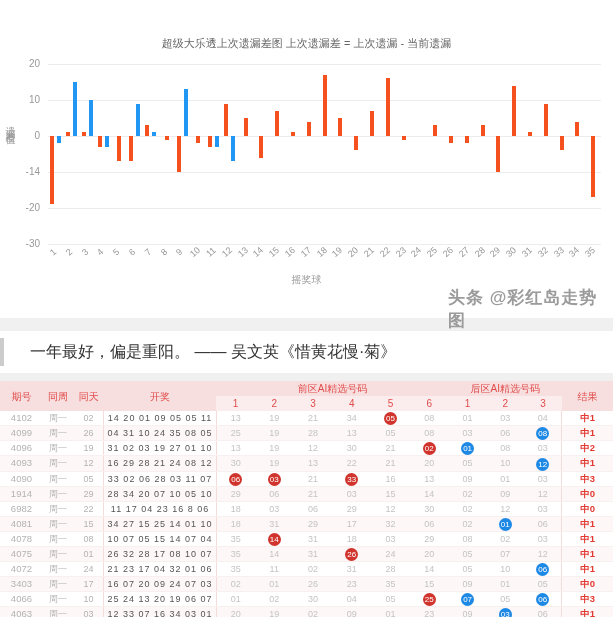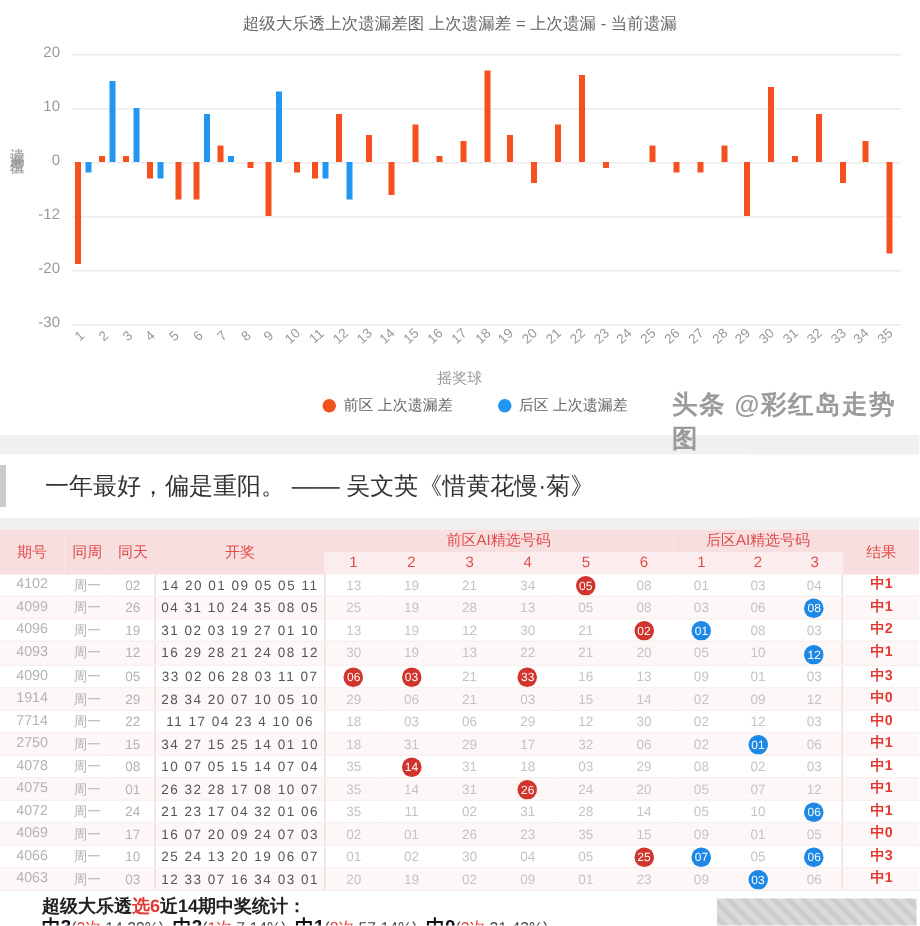--- a/index.html
+++ b/index.html
@@ -1,21 +1,21 @@
 <!DOCTYPE html>
 <html><head>
 <meta charset="utf-8">
 <style>
   html,body{margin:0;padding:0;}
   body{
     width:613px;height:617px;position:relative;overflow:hidden;
     font-family:"Liberation Sans","DejaVu Sans",sans-serif;background:#fff;
   }
   
-  .chart-section{position:relative;width:613px;height:290px;background:#fff;}
+  .chart-section{position:relative;width:613px;height:290px;background:#fff;margin-top:28px;}
   .chart-title{position:absolute;top:8px;left:0;width:100%;text-align:center;
     font-size:11px;color:#666;}
   .gridline{position:absolute;left:48px;width:553px;height:1px;background:#ececec;}
   .ytick{position:absolute;left:0;width:40px;text-align:right;font-size:10px;color:#999;}
   .bar{position:absolute;width:4px;}
   .xtick{position:absolute;top:219px;width:20px;text-align:center;font-size:9px;color:#999;
     transform:rotate(-42deg);}
   .xaxis-title{position:absolute;top:245px;left:0;width:100%;text-align:center;
     font-size:10px;color:#999;}
   .yaxis-title{position:absolute;left:3px;top:90px;writing-mode:vertical-rl;
@@ -70,21 +70,21 @@
   <div class="chart-title">超级大乐透上次遗漏差图 上次遗漏差 = 上次遗漏 - 当前遗漏</div>
   <div class="yaxis-title">遗漏差值</div>
   <div id="plot">
       <div class="gridline" style="top: 36px;"></div>
       <div class="ytick" style="top: 30px;">20</div>
       <div class="gridline" style="top: 72px;"></div>
       <div class="ytick" style="top: 66px;">10</div>
       <div class="gridline" style="top: 108px;"></div>
       <div class="ytick" style="top: 102px;">0</div>
       <div class="gridline" style="top: 144px;"></div>
-      <div class="ytick" style="top: 138px;">-12</div>
+      <div class="ytick" style="top: 138px;">-14</div>
       <div class="gridline" style="top: 180px;"></div>
       <div class="ytick" style="top: 174px;">-20</div>
       <div class="gridline" style="top: 216px;"></div>
       <div class="ytick" style="top: 210px;">-30</div>
       <div class="bar" style="left: 50.4px; height: 68.4px; top: 108px; background: rgb(244, 81, 30);"></div>
       <div class="bar" style="left: 57.4px; height: 7.2px; top: 108px; background: rgb(33, 150, 243);"></div>
       <div class="xtick" style="left: 42.9px;">1</div>
       <div class="bar" style="left: 66.2px; height: 3.6px; top: 104.4px; background: rgb(244, 81, 30);"></div>
       <div class="bar" style="left: 73.2px; height: 54px; top: 54px; background: rgb(33, 150, 243);"></div>
       <div class="xtick" style="left: 58.7px;">2</div>
@@ -155,30 +155,20 @@
       <div class="bar" style="left: 543.7px; height: 32.4px; top: 75.6px; background: rgb(244, 81, 30);"></div>
       <div class="xtick" style="left: 532.7px;">32</div>
       <div class="bar" style="left: 559.5px; height: 14.4px; top: 108px; background: rgb(244, 81, 30);"></div>
       <div class="xtick" style="left: 548.5px;">33</div>
       <div class="bar" style="left: 575.3px; height: 14.4px; top: 93.6px; background: rgb(244, 81, 30);"></div>
       <div class="xtick" style="left: 564.3px;">34</div>
       <div class="bar" style="left: 591.1px; height: 61.2px; top: 108px; background: rgb(244, 81, 30);"></div>
       <div class="xtick" style="left: 580.1px;">35</div>
     </div>
   <div class="xaxis-title">摇奖球</div>
-  <div class="legend">
-    <div class="legend-item">
-      <span class="legend-dot" id="dot0" style="background: rgb(244, 81, 30);"></span>
-      <span>前区 上次遗漏差</span>
-    </div>
-    <div class="legend-item">
-      <span class="legend-dot" id="dot1" style="background: rgb(33, 150, 243);"></span>
-      <span>后区 上次遗漏差</span>
-    </div>
-  </div>
   <div class="watermark">头条 @彩红岛走势图</div>
 </div>
 
 <div class="band band1"></div>
 
 <div class="quote-section">
   <div class="quote-accent"></div>
   <div class="quote-text">一年最好，偏是重阳。 —— 吴文英《惜黄花慢·菊》</div>
 </div>
 
@@ -315,37 +305,37 @@
           <td class="c-ai">21</td>
           <td class="c-ai">03</td>
           <td class="c-ai">15</td>
           <td class="c-ai">14</td>
           <td class="c-ai">02</td>
           <td class="c-ai">09</td>
           <td class="c-ai">12</td>
           <td class="c-result">中0</td>
         </tr>
         <tr>
-          <td class="c-issue">7714</td>
+          <td class="c-issue">6982</td>
           <td class="c-week">周一</td>
           <td class="c-day">22</td>
-          <td class="c-draw">11 17 04 23 4 10 06</td>
+          <td class="c-draw">11 17 04 23 16 8 06</td>
           <td class="c-ai">18</td>
           <td class="c-ai">03</td>
           <td class="c-ai">06</td>
           <td class="c-ai">29</td>
           <td class="c-ai">12</td>
           <td class="c-ai">30</td>
           <td class="c-ai">02</td>
           <td class="c-ai">12</td>
           <td class="c-ai">03</td>
           <td class="c-result">中0</td>
         </tr>
         <tr>
-          <td class="c-issue">2750</td>
+          <td class="c-issue">4081</td>
           <td class="c-week">周一</td>
           <td class="c-day">15</td>
           <td class="c-draw">34 27 15 25 14 01 10</td>
           <td class="c-ai">18</td>
           <td class="c-ai">31</td>
           <td class="c-ai">29</td>
           <td class="c-ai">17</td>
           <td class="c-ai">32</td>
           <td class="c-ai">06</td>
           <td class="c-ai">02</td>
@@ -395,21 +385,21 @@
           <td class="c-ai">02</td>
           <td class="c-ai">31</td>
           <td class="c-ai">28</td>
           <td class="c-ai">14</td>
           <td class="c-ai">05</td>
           <td class="c-ai">10</td>
           <td class="c-ai"><span class="circle blue">06</span></td>
           <td class="c-result">中1</td>
         </tr>
         <tr>
-          <td class="c-issue">4069</td>
+          <td class="c-issue">3403</td>
           <td class="c-week">周一</td>
           <td class="c-day">17</td>
           <td class="c-draw">16 07 20 09 24 07 03</td>
           <td class="c-ai">02</td>
           <td class="c-ai">01</td>
           <td class="c-ai">26</td>
           <td class="c-ai">23</td>
           <td class="c-ai">35</td>
           <td class="c-ai">15</td>
           <td class="c-ai">09</td>

